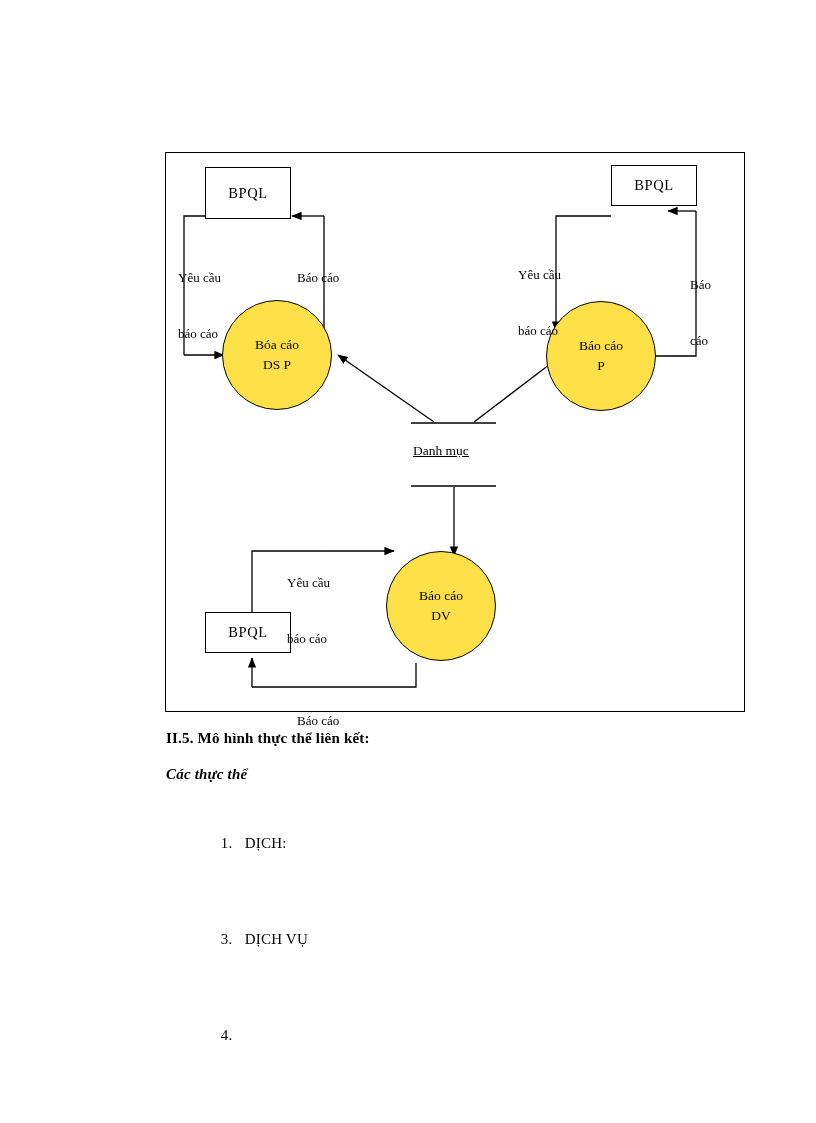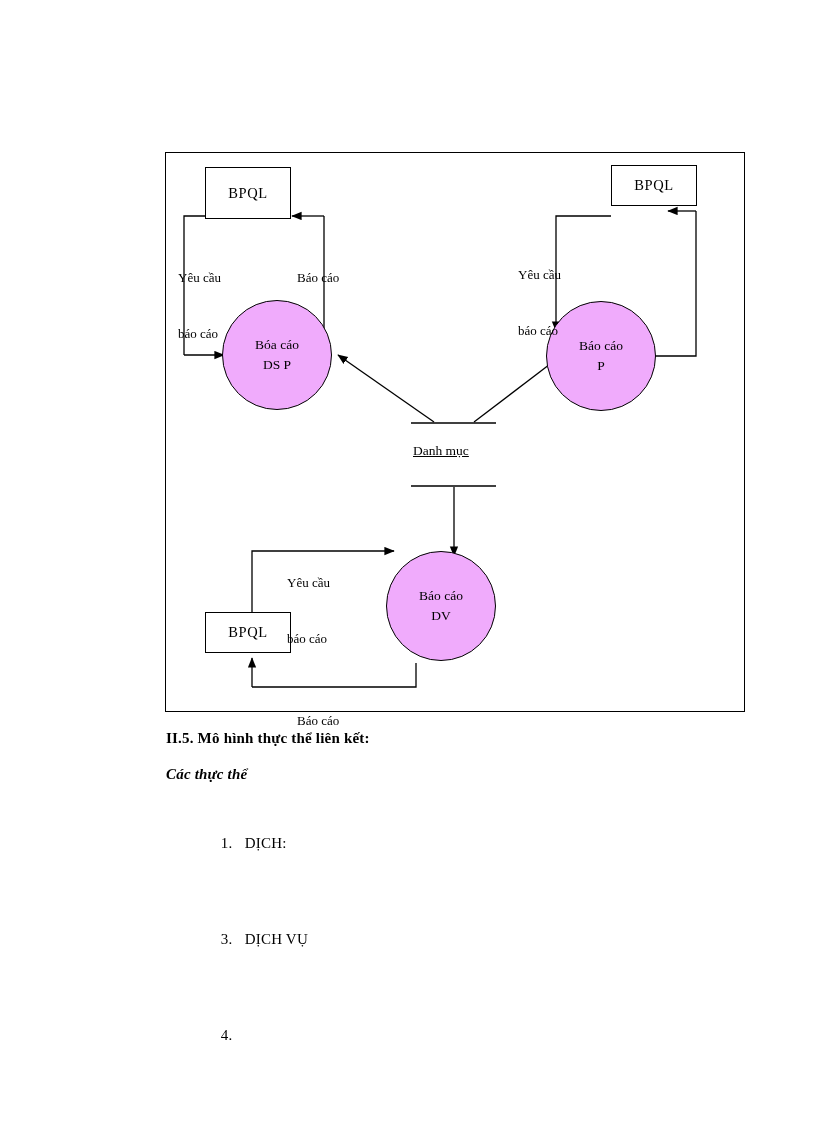--- a/index.html
+++ b/index.html
@@ -79,21 +79,21 @@
     position: absolute;
     border: 1.2px solid #000;
     border-radius: 50%;
     box-sizing: border-box;
     display: flex;
     flex-direction: column;
     align-items: center;
     justify-content: center;
     font-size: 13.5px;
     line-height: 1.45;
-    background: #f0abfc;
+    background: #fde047;
     text-align: center;
   }
   
   .flab {
     position: absolute;
     font-size: 13px;
     line-height: 1.45;
     white-space: pre;
   }
   
@@ -223,20 +223,24 @@
 
       <div class="flab" style="left:131px; top:78px;">
         <div>Báo cáo</div>
       </div>
 
       <div class="flab" style="left:352px; top:75px;">
         <div>Yêu cầu</div>
         <div>báo cáo</div>
       </div>
 
+      <div class="flab" style="left:524px; top:85px;">
+        <div>Báo</div>
+        <div>cáo</div>
+      </div>
 
       <div class="flab" style="left:121px; top:383px;">
         <div>Yêu cầu</div>
         <div>báo cáo</div>
       </div>
 
       <div class="flab" style="left:131px; top:521px;">
         <div>Báo cáo</div>
       </div>
 

